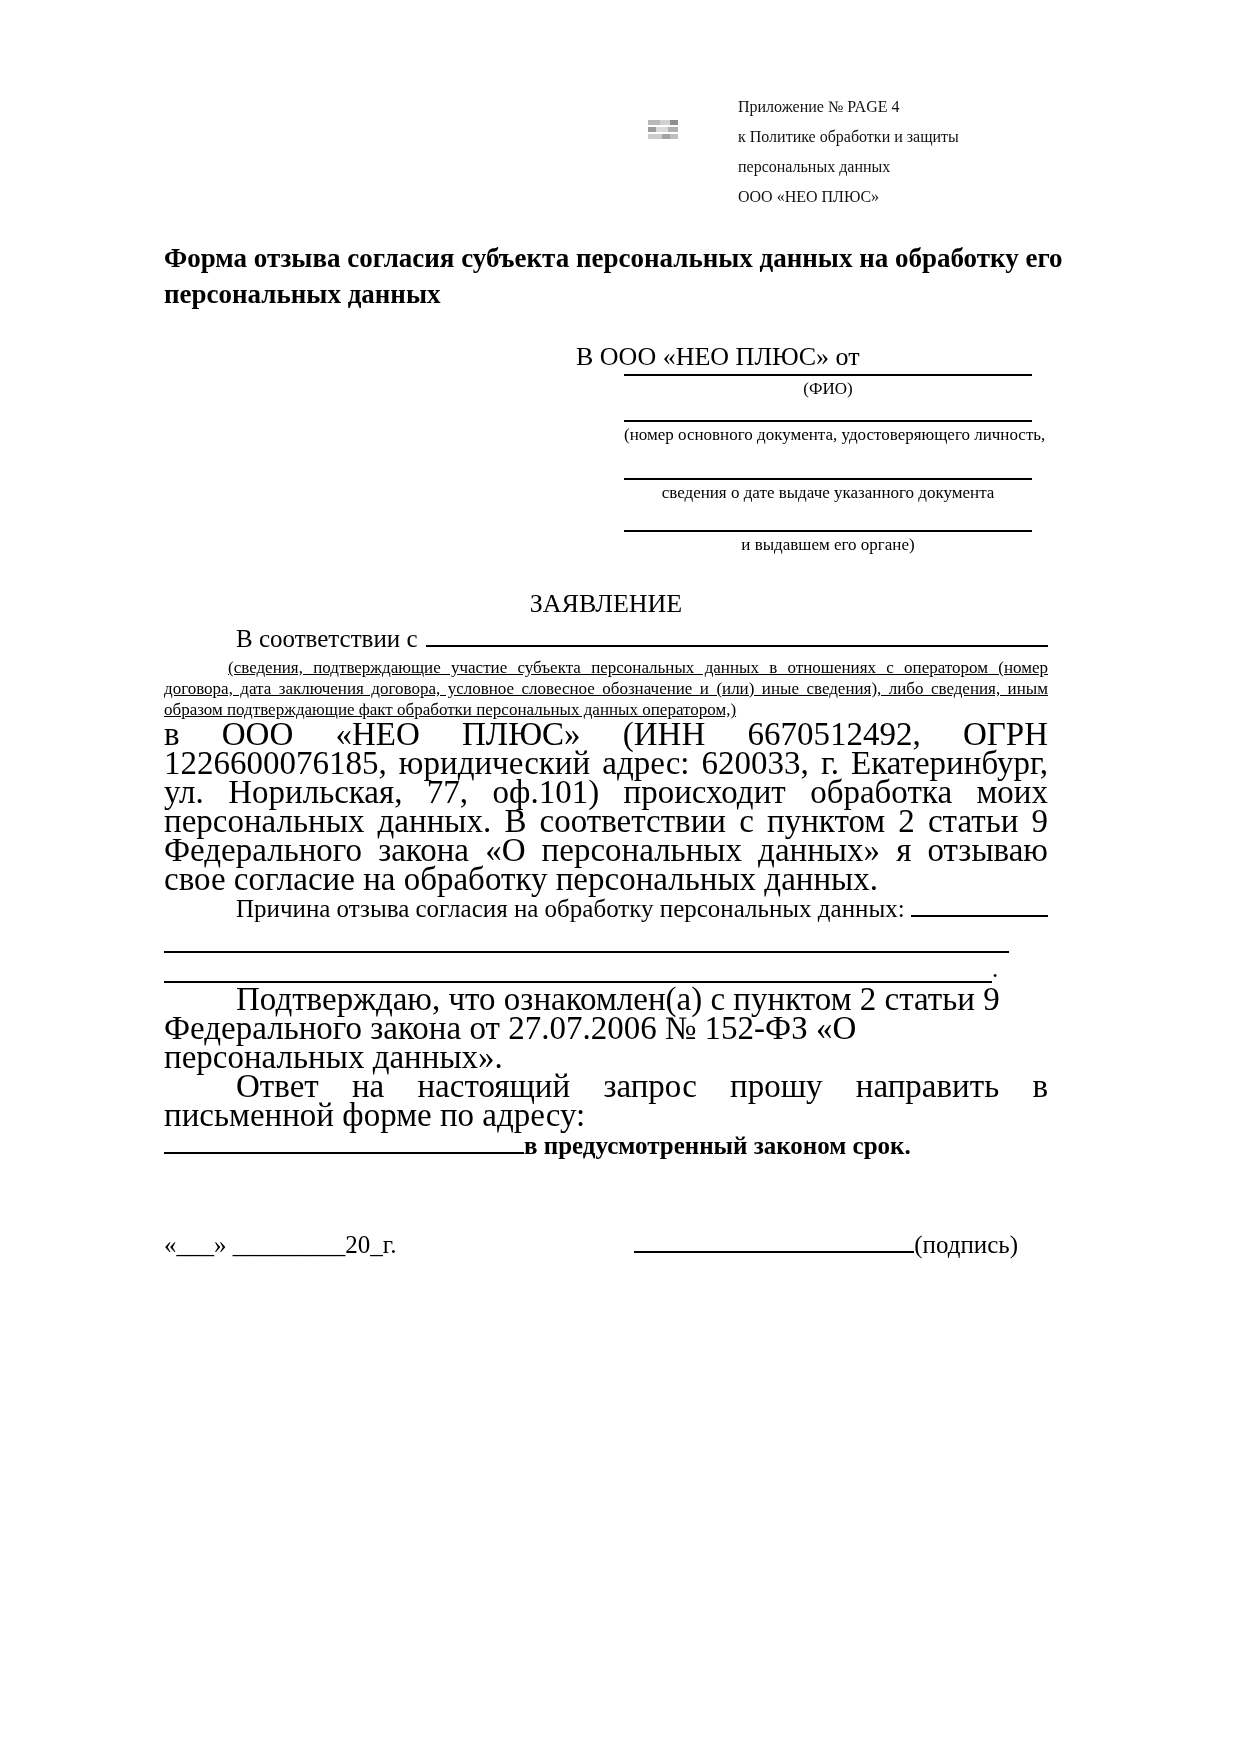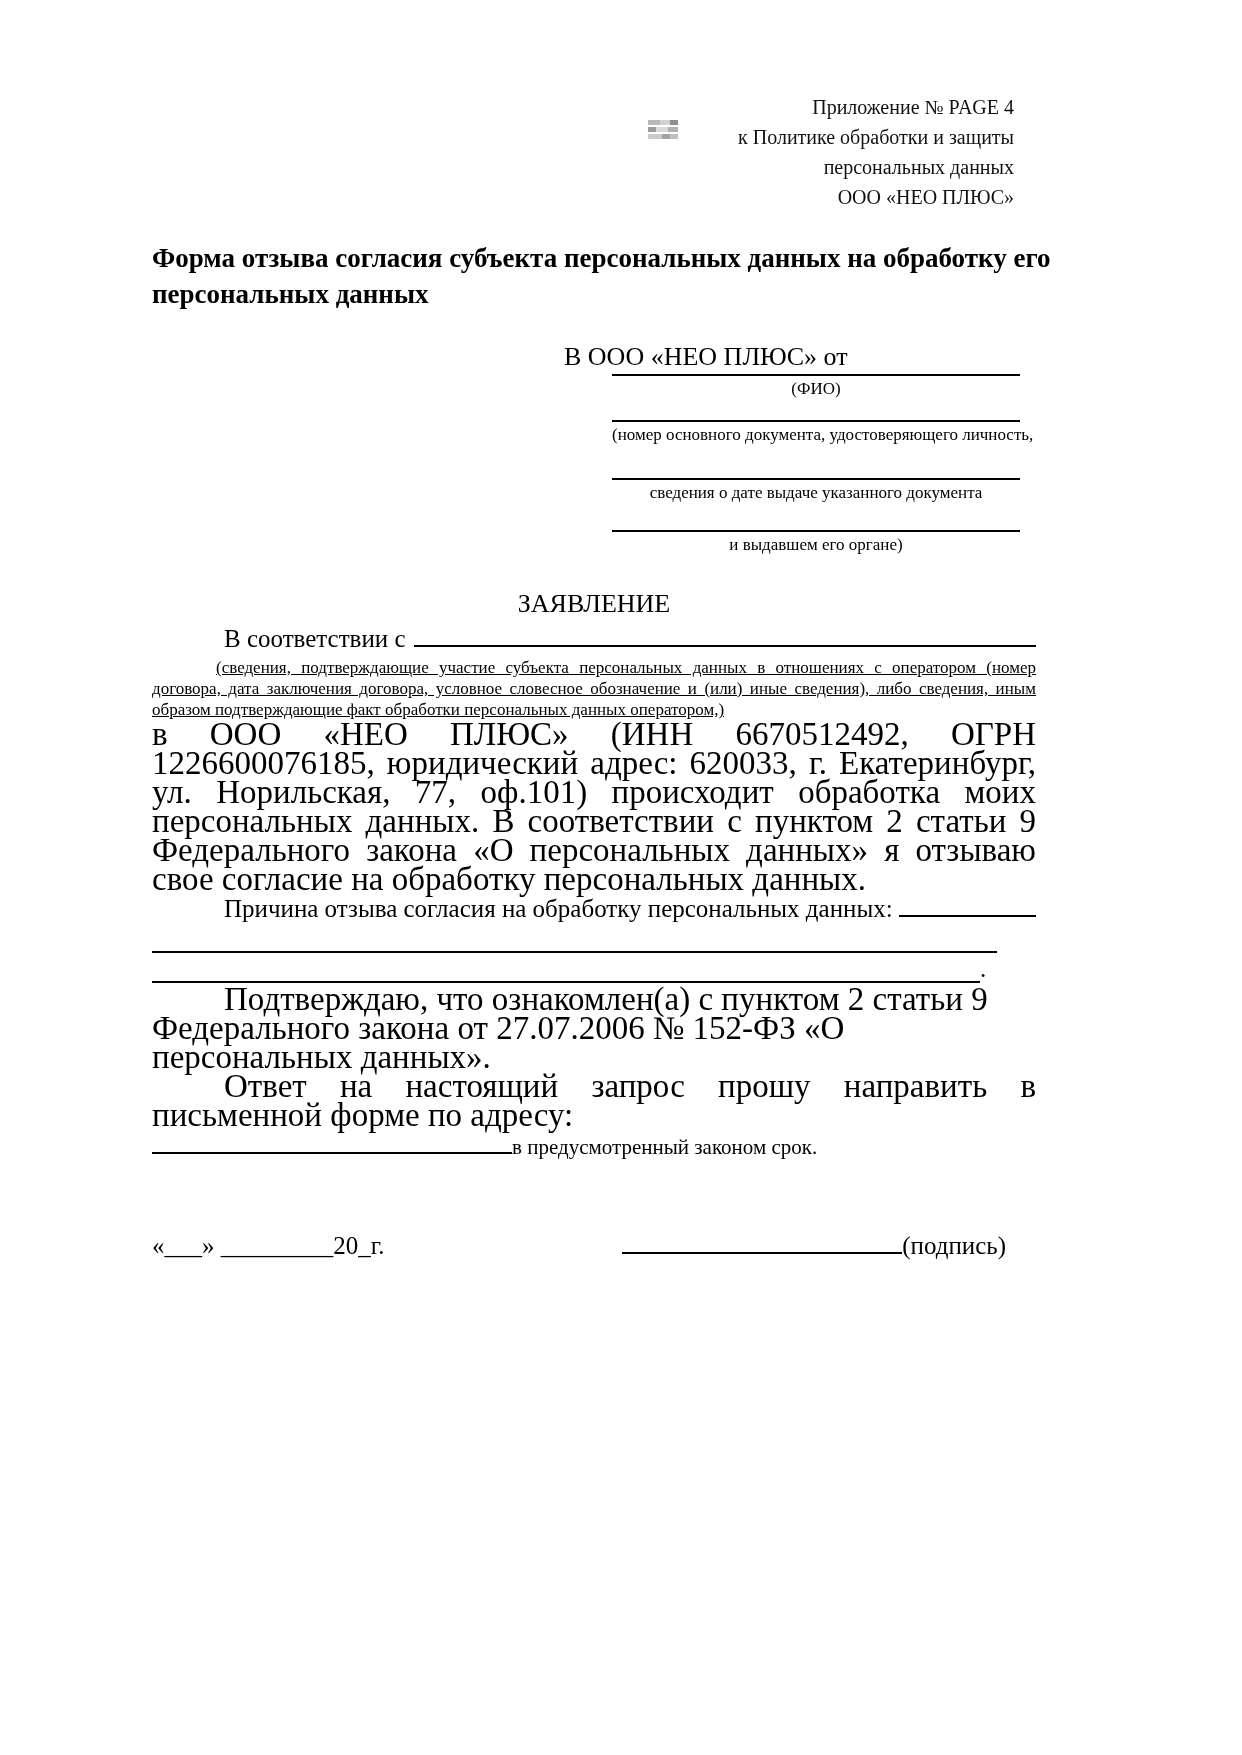--- a/index.html
+++ b/index.html
@@ -19,30 +19,29 @@
     left: 648px;
     top: 118px;
     width: 34px;
     height: 24px;
   }
 
   .header-block {
     position: absolute;
     left: 738px;
     top: 92px;
-    font-size: 20px;
+    font-size: 16px;
     line-height: 30px;
     color: #111;
     white-space: nowrap;
-    text-align: right;
   }
 
   .content {
     position: absolute;
-    left: 152px;
+    left: 164px;
     top: 240px;
     width: 884px;
   }
 
   .title {
     font-size: 27px;
     font-weight: bold;
     line-height: 36px;
     width: 900px;
   }
@@ -134,22 +133,23 @@
   .w1 { width: 845px; }
   .w2 { width: 828px; }
   .w3 { width: 360px; height: 24px; }
   .w4 { width: 280px; height: 24px; }
 
   .confirm-par { margin-top: 2px; text-align: left; }
 
   .reply-row {
     display: flex;
     align-items: baseline;
-    font-size: 21px;
-    line-height: 30px;
+    font-size: 25px;
+    line-height: 30px;
+    font-weight: bold;
   }
   .reply-row .suffix { white-space: nowrap; }
 
   .footer-row {
     margin-top: 68px;
     display: flex;
     justify-content: space-between;
     align-items: baseline;
     font-size: 25px;
     line-height: 30px;

